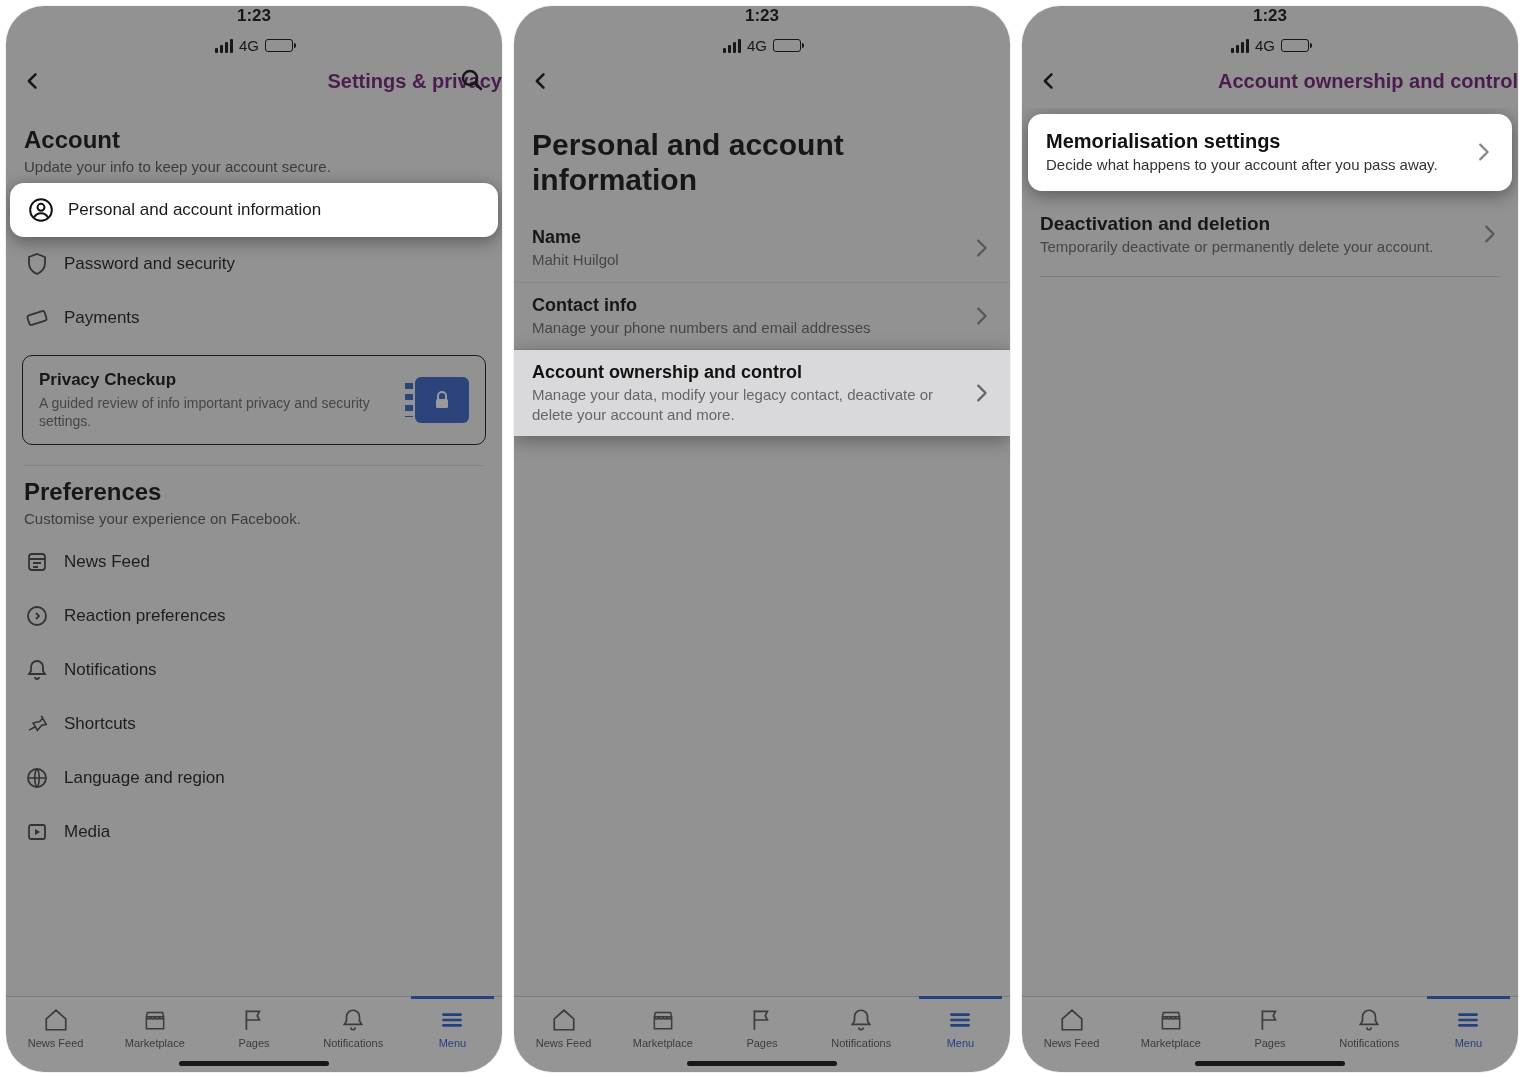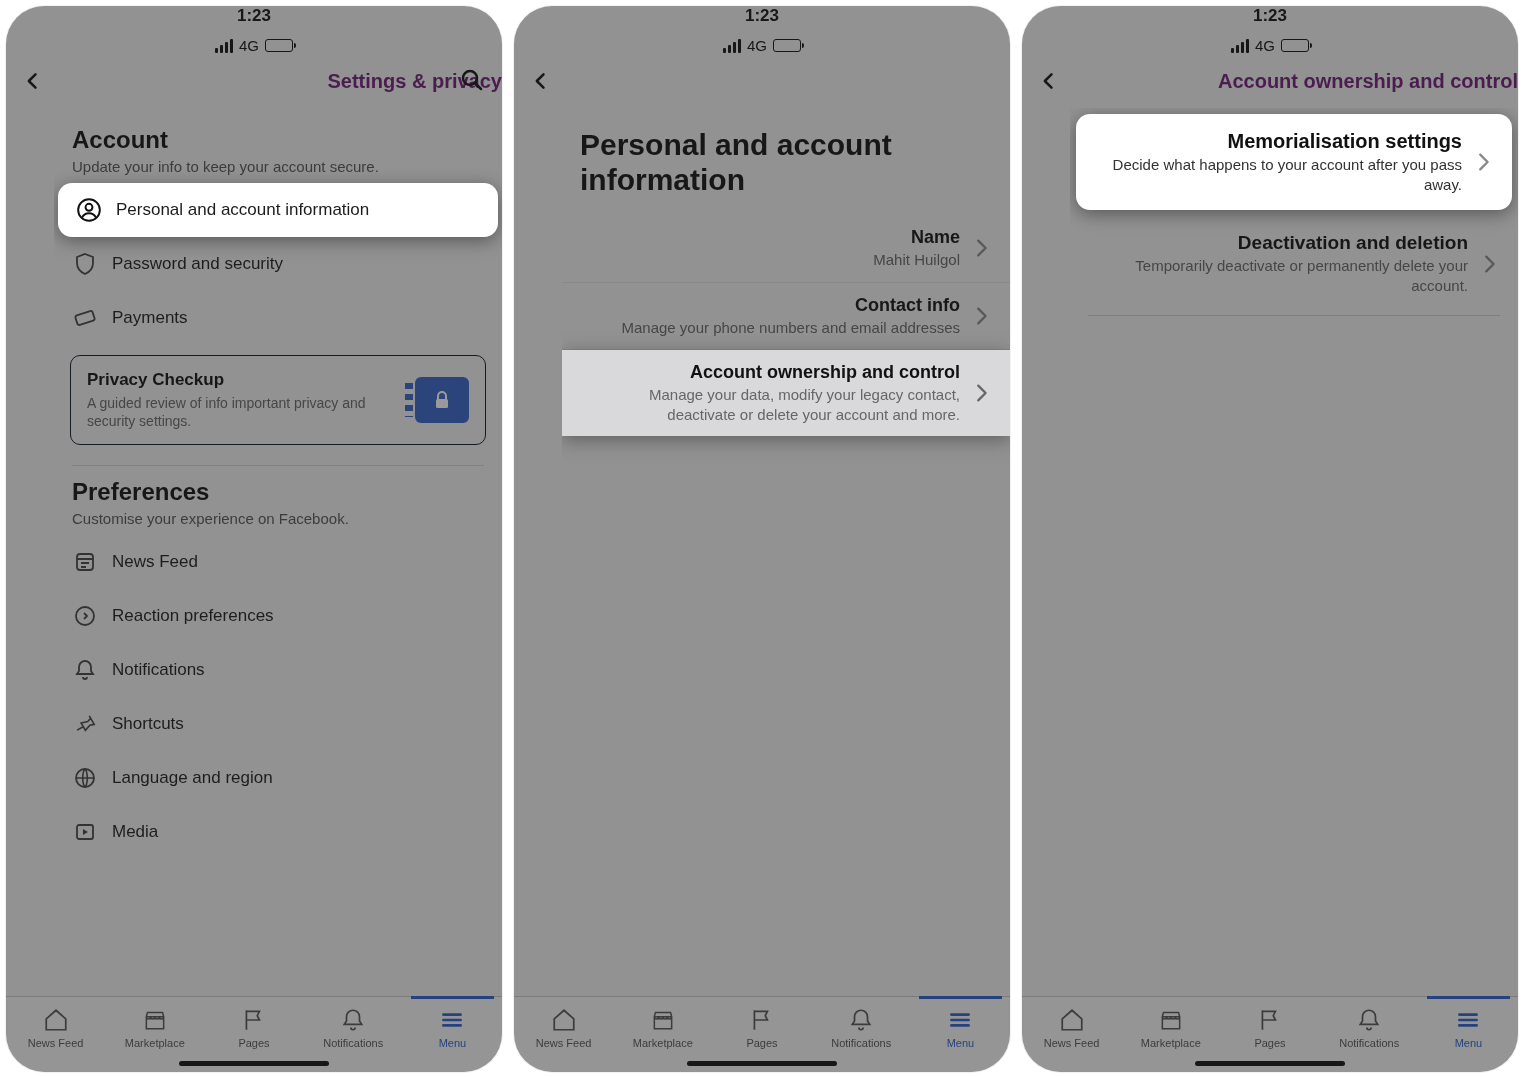--- a/index.html
+++ b/index.html
@@ -63,36 +63,35 @@
     display: flex; align-items: center;
     padding: 0 14px;
     position: relative;
   }
   .nav-title {
     position: absolute; left: 0; right: 0; text-align: right;
     font-size: 20px; font-weight: 700; color: #701a75;
   }
   .back-chevron { width: 26px; height: 26px; display:flex; align-items:center; justify-content:center; }
   .search-btn { position:absolute; right:16px; width:26px; height:26px; }
-  .scroll { flex: 1; overflow: hidden; margin-left: 48px; }
+  .scroll { flex: 1; overflow: hidden; }
   .section-head { padding: 18px 18px 8px; }
   .section-title { font-size: 24px; font-weight: 800; color:#111; margin-bottom: 4px; }
   .section-sub { font-size: 15px; color:#555; }
   .big-title { font-size: 30px; font-weight: 800; color:#111; padding: 20px 18px 18px; line-height: 1.15; }
   .row {
     display: flex; align-items: center; gap: 14px;
     padding: 14px 18px;
     font-size: 17px; font-weight: 500; color:#1c1c1c;
   }
   .row .icon { width: 26px; height: 26px; flex: none; display:flex; align-items:center; justify-content:center; color:#444; }
   .list-item {
     padding: 12px 18px;
-    display: flex; align-items: center; gap: 10px;
+    display: flex; align-items: center; 
     border-bottom: 1px solid rgba(0,0,0,0.08);
-    text-align: right;
   }
   .list-item:last-child { border-bottom: none; }
   .item-text { flex: 1; }
   .item-title { font-size: 18px; font-weight: 600; color:#111; }
   .item-title.heavy { font-size: 20px; font-weight: 800; }
   .item-sub { font-size: 15px; color:#666; margin-top: 2px; line-height: 1.3; }
   .chev { width: 22px; color:#888; flex:none; }
   .highlight {
     position: relative; z-index: 100;
     background: #fff;

